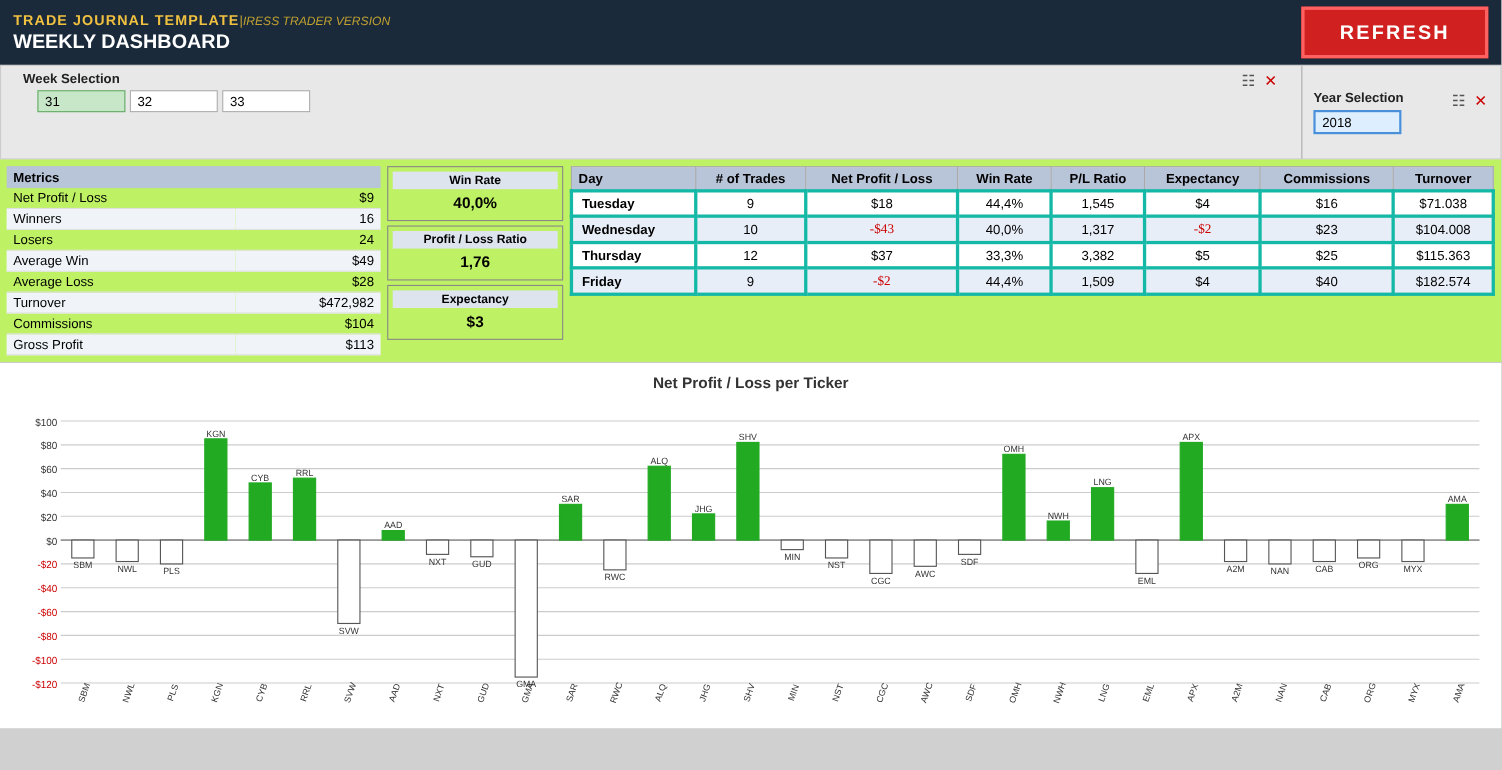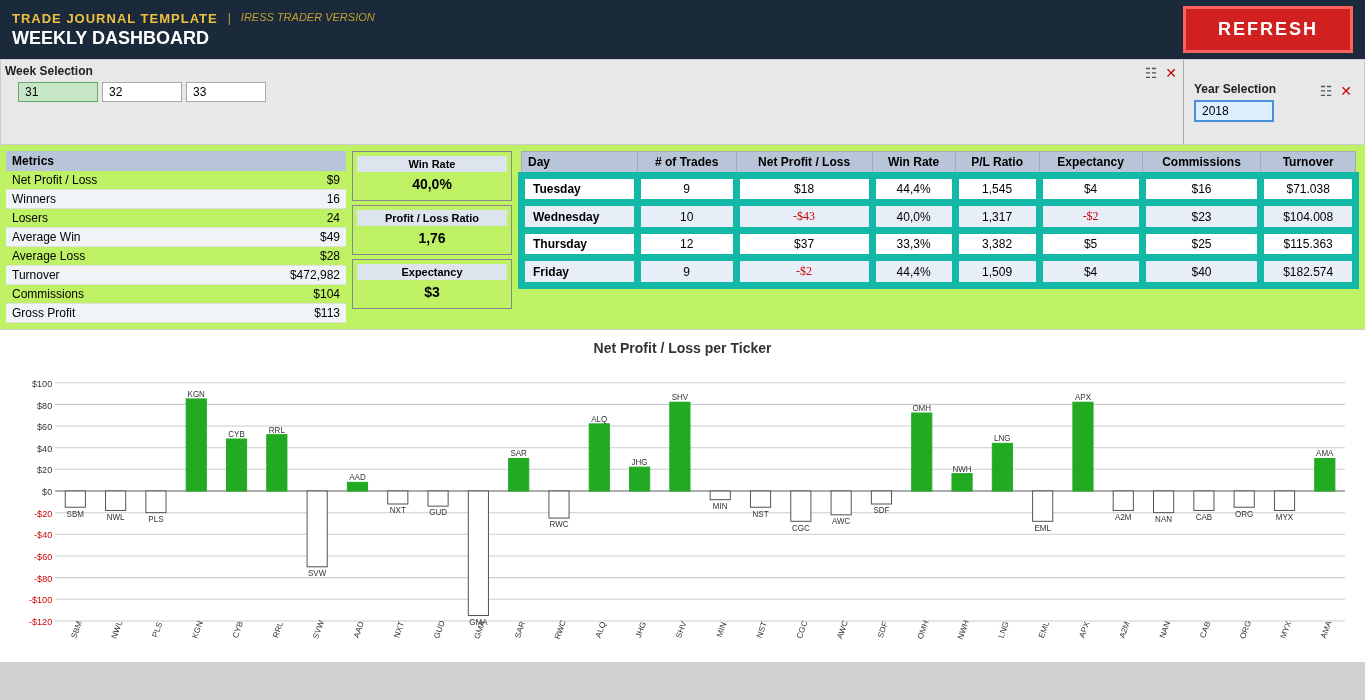--- a/index.html
+++ b/index.html
@@ -1,21 +1,21 @@
 <!DOCTYPE html>
 <html><head>
   <meta charset="utf-8">
   <style>
     * { box-sizing: border-box; margin: 0; padding: 0; font-family: Arial, sans-serif; }
     body { background: #d0d0d0; width: 1365px; height: 700px; overflow: hidden; font-size: 12px; }
 
     
     .header { background: #1a2a3a; padding: 6px 12px; display: flex; align-items: center; justify-content: space-between; }
     .header-title-row { display: flex; flex-direction: column; }
-    .header-top { display: flex; align-items: flex-start; gap: 10px; }
+    .header-top { display: flex; align-items: flex-end; }
     .header-main { color: #f0c040; font-size: 13px; font-weight: bold; letter-spacing: 1px; }
     .header-sub { color: #c0a030; font-size: 11px; font-style: italic; }
     .header-divider { color: #c0a030; }
     .header-weekly { color: white; font-size: 18px; font-weight: bold; margin-top: 2px; }
     .refresh-btn { background: #d02020; color: white; font-size: 18px; font-weight: bold; padding: 10px 32px; border: 3px solid #ff6060; cursor: pointer; letter-spacing: 2px; }
 
     
     .selection-bar { background: #e8e8e8; border: 1px solid #ccc; display: flex; align-items: stretch; }
     .year-section { width: 180px; padding: 22px 10px; }
     .section-label { font-size: 12px; font-weight: bold; color: #222; margin-bottom: 4px; }
@@ -40,21 +40,21 @@
     .kpi-area { display: flex; flex-direction: column; gap: 4px; width: 160px; }
     .kpi-box { border: 1px solid #888; text-align: center; padding: 4px; }
     .kpi-label { font-size: 11px; font-weight: bold; background: #dde4ee; padding: 2px 0; }
     .kpi-value { font-size: 14px; font-weight: bold; padding: 4px 0; }
 
     
     .day-table-wrap { flex: 1; }
     .day-table { width: 100%; border-collapse: collapse; }
     .day-table th { background: #b8c4d8; text-align: center; padding: 3px 6px; font-size: 12px; font-weight: bold; border: 1px solid #aaa; }
     .day-table th:first-child { text-align: left; }
-    .day-table td { padding: 3px 8px; font-size: 12px; border: 7px solid #14b8a6; text-align: center; }
+    .day-table td { padding: 3px 8px; font-size: 12px; border: 3px solid #14b8a6; text-align: center; }
     .day-table td:first-child { text-align: left; font-weight: bold; }
     .day-table tr:nth-child(even) { background: #e8eef8; }
     .day-table tr:nth-child(odd) { background: white; }
     .neg { color: #cc0000; font-family: Liberation Serif, serif; }
 
     
     .chart-area { background: white; padding: 10px; flex: 1; position: relative; }
     .chart-title { text-align: center; font-size: 14px; font-weight: bold; margin-bottom: 6px; color: #333; }
     .chart-container { position: relative; width: 100%; height: 290px; }
     svg.chart { width: 100%; height: 100%; }
@@ -69,21 +69,21 @@
       <span class="header-main">TRADE JOURNAL TEMPLATE</span>
       <span class="header-divider">|</span>
       <span class="header-sub">IRESS TRADER VERSION</span>
     </div>
     <div class="header-weekly">WEEKLY DASHBOARD</div>
   </div>
   <button class="refresh-btn">REFRESH</button>
 </div>
 
 <div class="selection-bar">
-  <div class="week-section-inner" style="flex:1; padding: 4px 4px; border-right: 1px solid #aaa;">
+  <div class="week-section-inner" style="flex:1; padding: 4px 20px; border-right: 1px solid #aaa;">
     <div class="section-header">
       <span class="section-label">Week Selection</span>
       <div style="display:flex;gap:4px;">
         <button class="icon-btn">☷</button>
         <button class="icon-btn" style="color:#cc0000;">✕</button>
       </div>
     </div>
     <div class="week-inputs">
       <input type="text" class="week-input selected" value="31" style="">
       <input type="text" class="week-input" value="32" style="">

